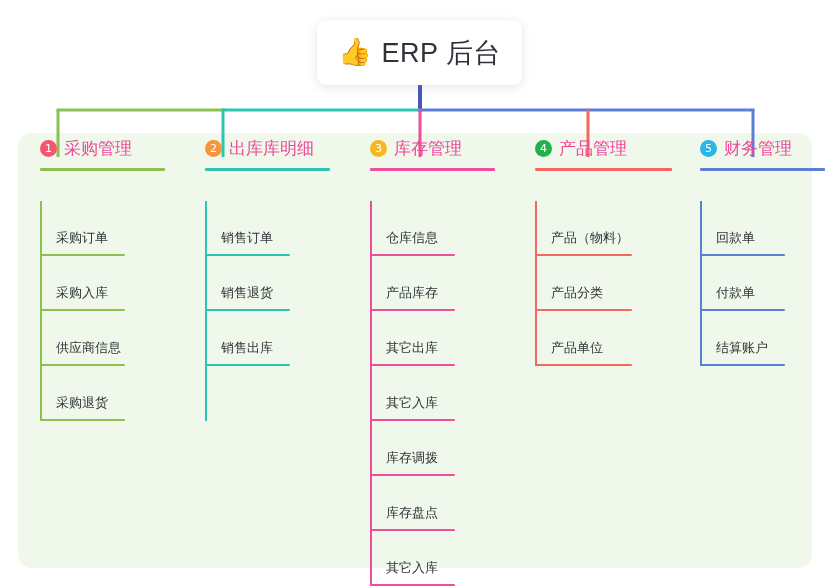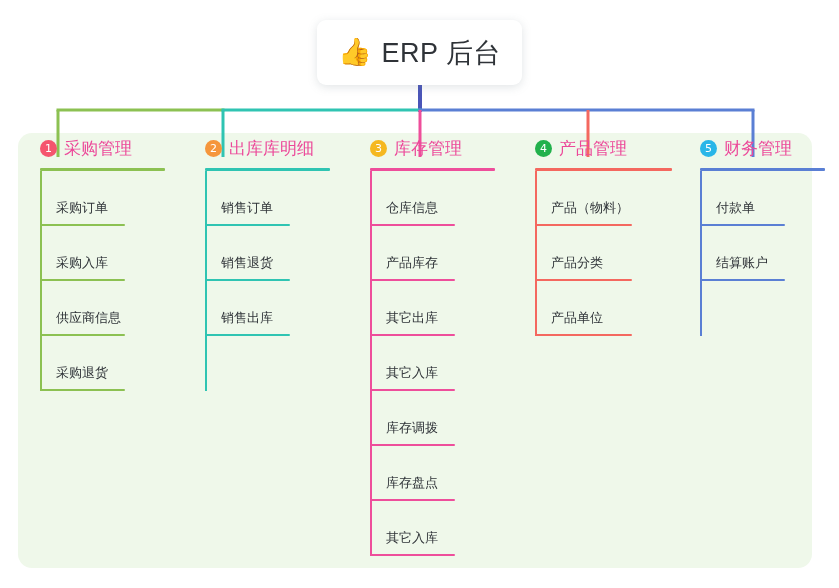--- a/index.html
+++ b/index.html
@@ -108,20 +108,21 @@
     font-family: Liberation Mono, monospace;
   }
   .col-underline {
     height: 3px;
     border-radius: 1px;
     margin-top: 5px;
   }
   .items {
     position: relative;
     padding-top: 0px;
+    margin-top: 30px;
   }
   .spine {
     position: absolute;
     left: 22px;
     top: 0;
     width: 2px;
   }
   .item {
     position: relative;
     height: 55px;
@@ -278,20 +279,24 @@
       </div>
       <div class="column" style="left: 678px; width: 140px;">
         <div class="col-header">
           <span class="badge" style="background: rgb(41, 182, 232);">5</span>
           <span class="col-title">财务管理</span>
         </div>
         <div class="col-underline" style="background: rgb(90, 127, 212); width: 125px; margin-left: 22px;"></div>
         <div class="items">
           <div class="spine" style="background: rgb(90, 127, 212); height: 165px;"></div>
           <div class="item">
+            <span class="item-label">回款单</span>
+            <div class="item-rule" style="background: rgb(90, 127, 212); width: 85px;"></div>
+          </div>
+          <div class="item">
             <span class="item-label">付款单</span>
             <div class="item-rule" style="background: rgb(90, 127, 212); width: 85px;"></div>
           </div>
           <div class="item">
             <span class="item-label">结算账户</span>
             <div class="item-rule" style="background: rgb(90, 127, 212); width: 85px;"></div>
           </div>
         </div>
       </div>
     </div>

